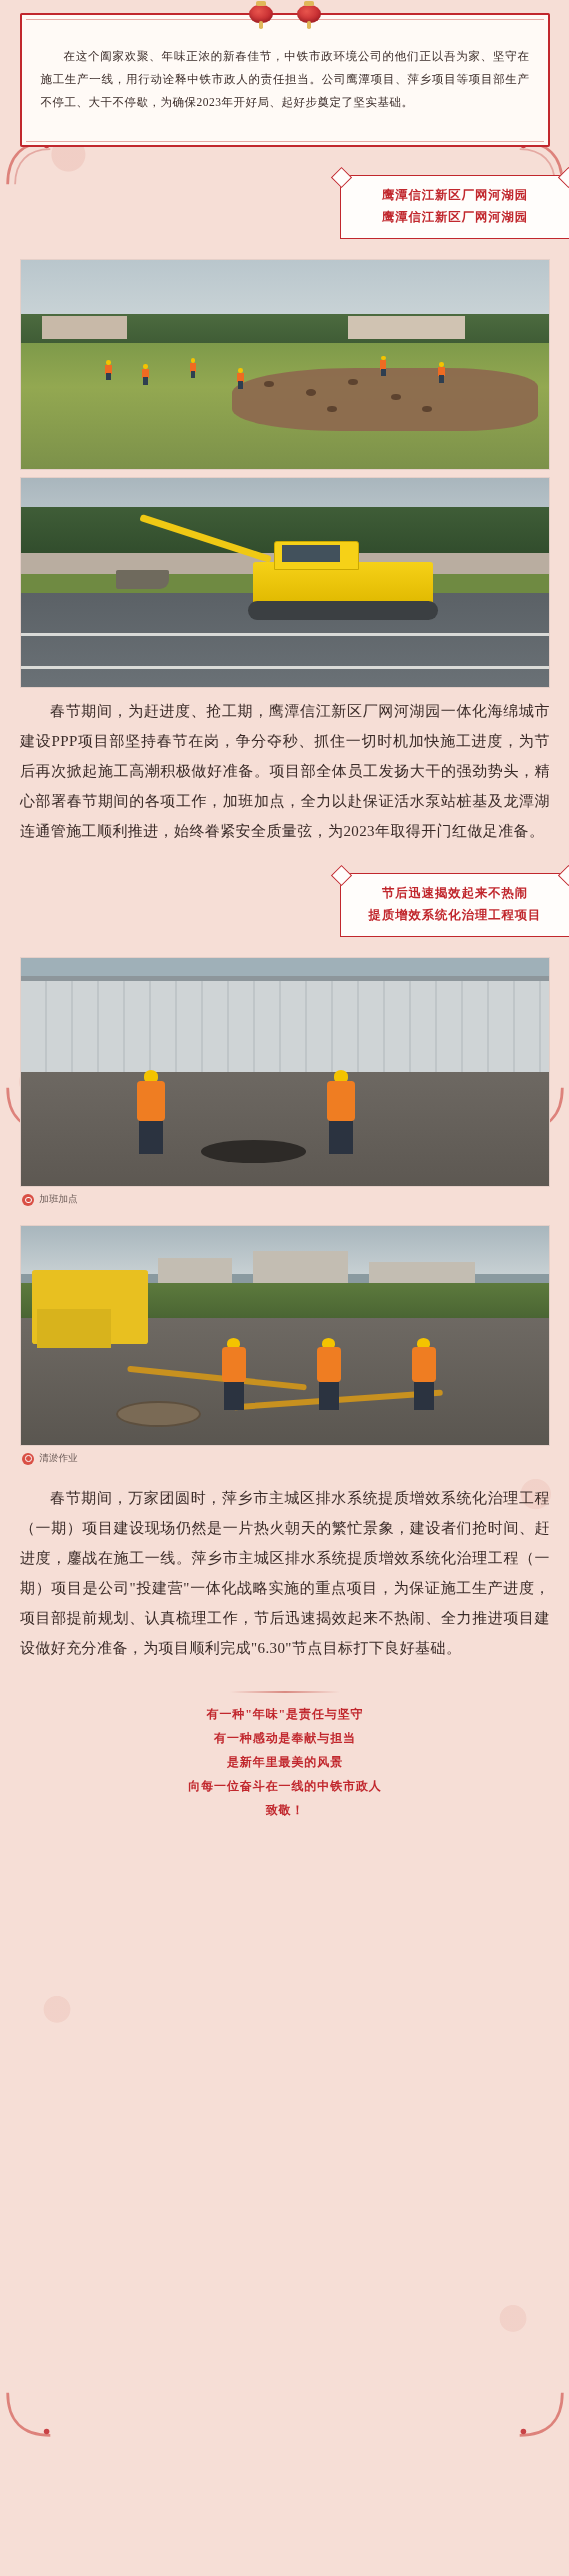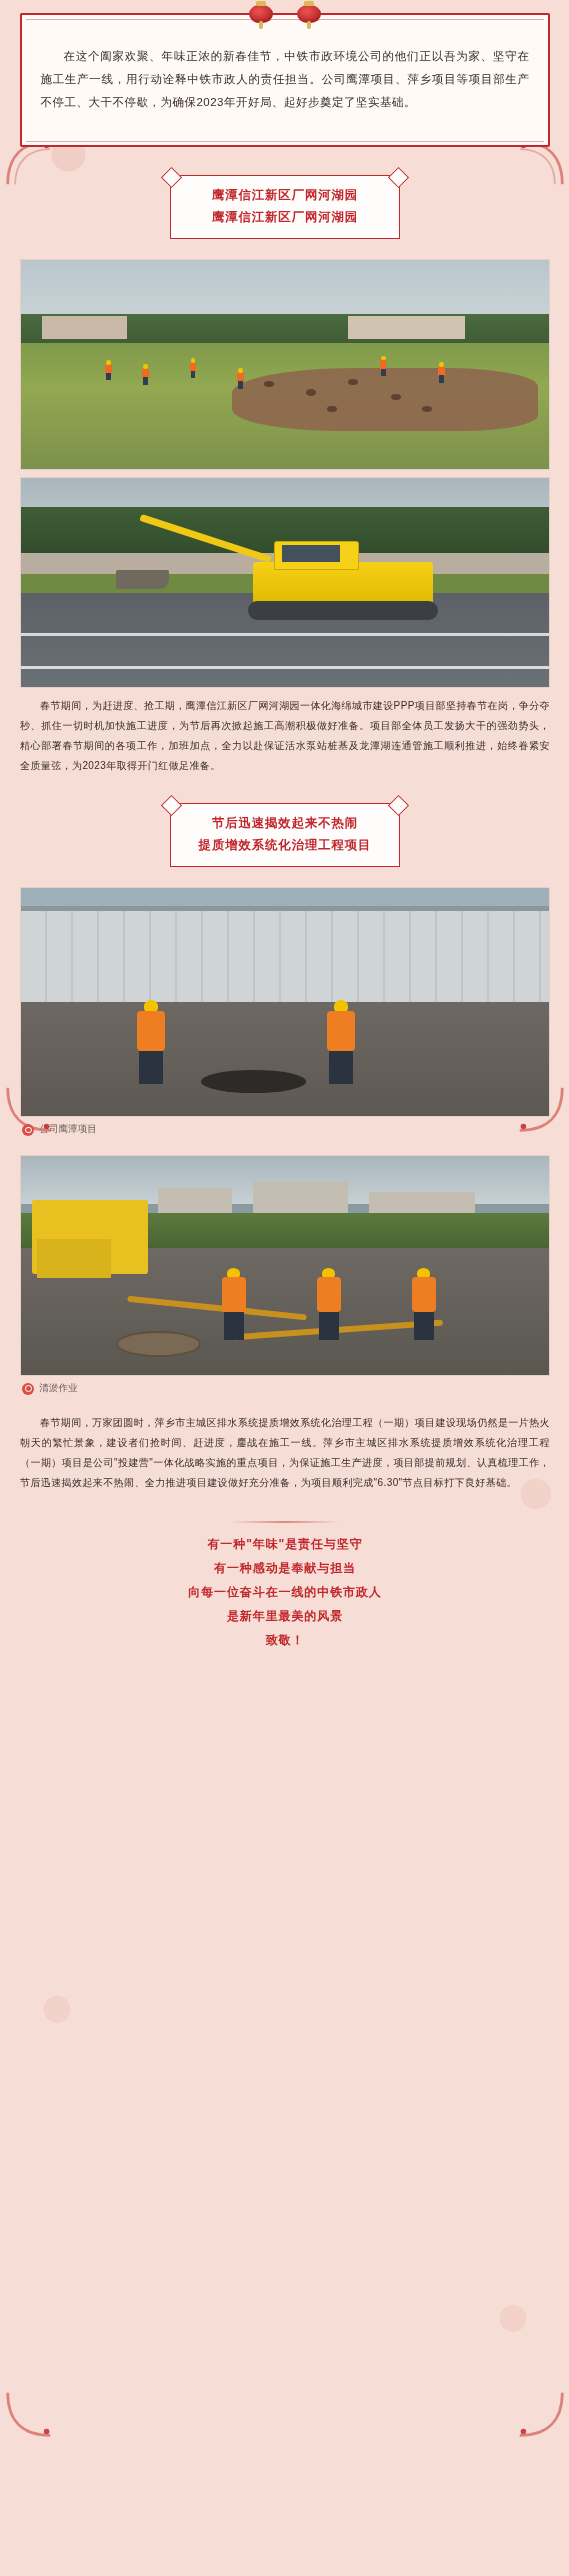--- a/index.html
+++ b/index.html
@@ -16,20 +16,21 @@
     position: relative;
     background: #f6ded6;
     background-image:
       radial-gradient(circle at 12% 6%, rgba(226,160,148,0.25) 0 16.5px, transparent 17.5px),
       radial-gradient(circle at 88% 14%, rgba(226,160,148,0.22) 0 13px, transparent 13.8px),
       radial-gradient(circle at 6% 42%, rgba(226,160,148,0.2) 0 14.7px, transparent 15.6px),
       radial-gradient(circle at 94% 58%, rgba(226,160,148,0.2) 0 14.7px, transparent 15.6px),
       radial-gradient(circle at 10% 78%, rgba(226,160,148,0.2) 0 13px, transparent 13.8px),
       radial-gradient(circle at 90% 90%, rgba(226,160,148,0.2) 0 13px, transparent 13.8px);
     overflow: hidden;
+    font-family: Liberation Serif, serif;
   }
   
   .intro-wrap {
     position: relative;
     margin: 13px 20px 0 20px;
     padding: 0;
   }
   .intro-card {
     border: 2.8px solid #c1272d;
     background: #fffaf6;
@@ -92,21 +93,21 @@
   .corner {
     position: absolute;
     width: 50px; height: 50px;
     pointer-events: none;
     opacity: 0.85;
   }
   .corner svg { display: block; }
   
   .banner-wrap {
     display: flex;
-    justify-content: center;
+    justify-content: flex-end;
     margin: 27.6px 0 20px 0;
   }
   .banner {
     position: relative;
     border: 1.8px solid #c1272d;
     background: #fffdfb;
     padding: 9.2px 24px;
     text-align: center;
     min-width: 230px;
   }
@@ -159,21 +160,21 @@
     content: "";
     position: absolute;
     left: 3.7px; top: 2.8px;
     width: 4.6px; height: 4.6px;
     border: 1.4px solid #fff;
     border-radius: 50%;
   }
   
   .para {
     margin: 5.5px 20px 24px 20px;
-    font-size: 10px;
+    font-size: 15px;
     line-height: 2.0;
     color: #3a2b28;
     text-align: justify;
     text-indent: 2em;
     letter-spacing: 0.4px;
   }
   
   .footer {
     margin: 27.6px 20px 24px 20px;
     text-align: center;
@@ -413,21 +414,21 @@
         <div class="legs"></div>
       </div>
       <div class="wk" style="left:58%;">
         <div class="head"></div>
         <div class="vest"></div>
         <div class="legs"></div>
       </div>
     </div>
     <div class="caption">
       <span class="cap-dot"></span>
-      <span>公司鹰潭项目</span>
+      <span>加班加点</span>
     </div>
   </div>
 
   <div class="photo-block">
     <div class="photo p4" style="height:221px;">
       <div class="sky"></div>
       <div class="bldgs">
         <div class="bl" style="left:26%;width:14%;height:70%;"></div>
         <div class="bl" style="left:44%;width:18%;height:90%;"></div>
         <div class="bl" style="left:66%;width:20%;height:60%;"></div>
@@ -460,19 +461,19 @@
       <span>清淤作业</span>
     </div>
   </div>
 
   <p class="para">春节期间，万家团圆时，萍乡市主城区排水系统提质增效系统化治理工程（一期）项目建设现场仍然是一片热火朝天的繁忙景象，建设者们抢时间、赶进度，鏖战在施工一线。萍乡市主城区排水系统提质增效系统化治理工程（一期）项目是公司"投建营"一体化战略实施的重点项目，为保证施工生产进度，项目部提前规划、认真梳理工作，节后迅速揭效起来不热闹、全力推进项目建设做好充分准备，为项目顺利完成"6.30"节点目标打下良好基础。</p>
 
   <div class="footer">
     <div class="footer-sep"></div>
     <div class="footer-line">有一种"年味"是责任与坚守</div>
     <div class="footer-line">有一种感动是奉献与担当</div>
+    <div class="footer-line">是新年里最美的风景</div>
     <div class="footer-line">向每一位奋斗在一线的中铁市政人</div>
-    <div class="footer-line">是新年里最美的风景</div>
     <div class="footer-line">致敬！</div>
   </div>
 
 </div>
 
 
 </body></html>

